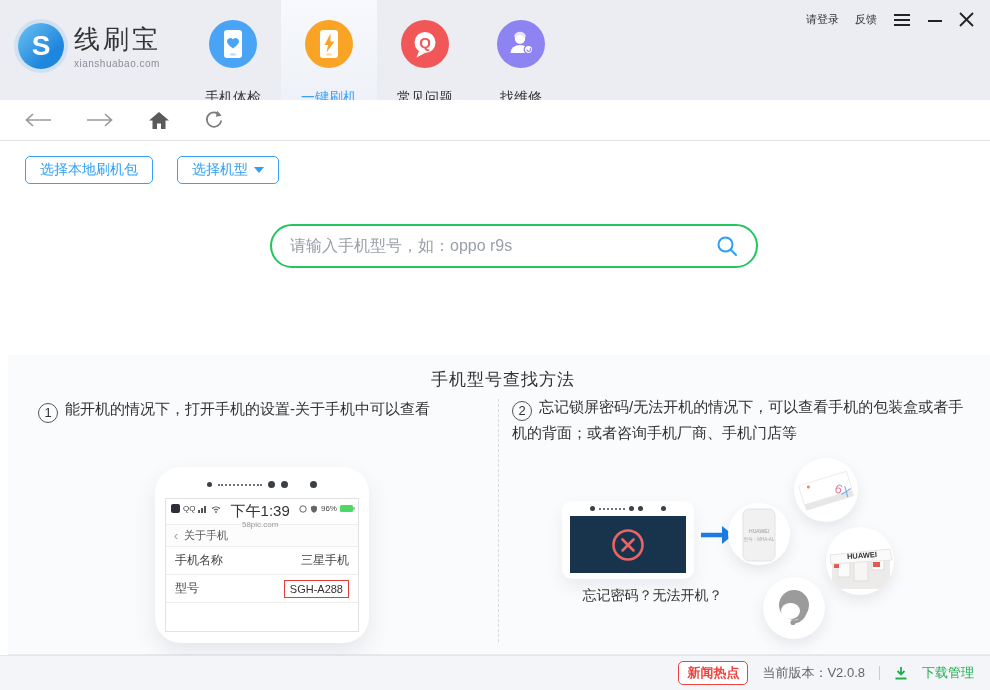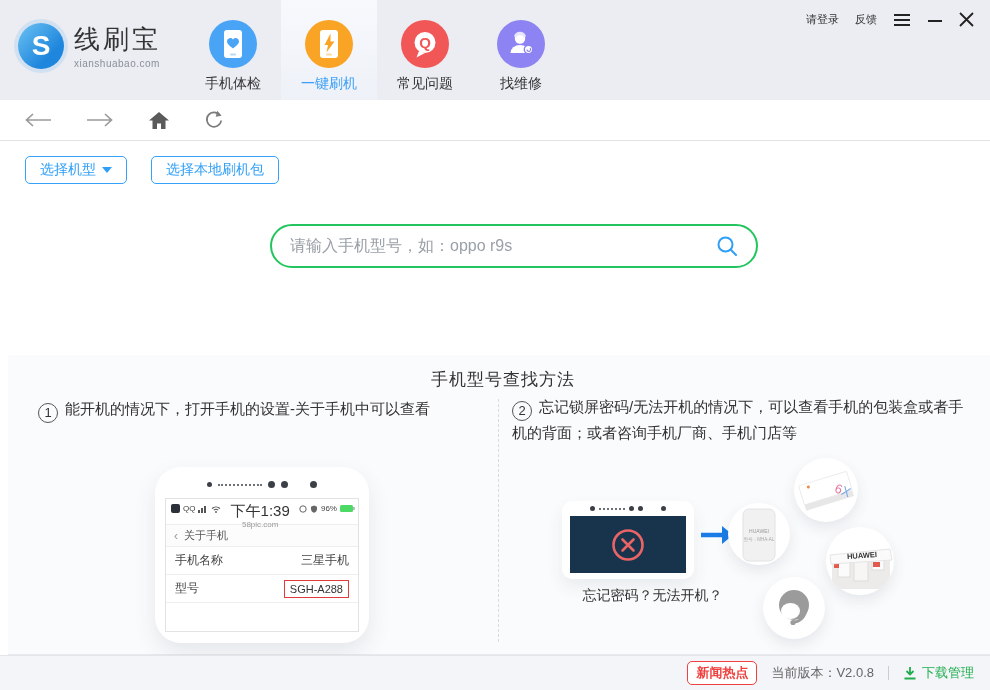--- a/index.html
+++ b/index.html
@@ -13,21 +13,21 @@
     color:#fff; font-weight:bold; font-size:28px; display:flex; align-items:center; justify-content:center;
     box-shadow:0 0 0 4px rgba(180,210,240,.45); }
   .logo-text { margin-left:10px; }
   .logo-title { font-size:26px; color:#333; letter-spacing:3px; }
   .logo-sub { font-size:10px; color:#8a8f99; letter-spacing:.5px; margin-top:1px; }
 
   .nav { position:absolute; left:185px; top:0; height:100px; display:flex; }
   .nav-item { width:96px; height:100px; padding-top:20px; text-align:center; cursor:pointer; }
   .nav-item.active { background:linear-gradient(180deg,#f7f9fd 0%,#eef1f7 100%); }
   .nav-circle { width:48px; height:48px; border-radius:50%; margin:0 auto; display:flex; align-items:center; justify-content:center; }
-  .nav-label { font-size:14px; color:#333; margin-top:7px; }
+  .nav-label { font-size:14px; color:#333; margin-top:21px; }
   .nav-item.active .nav-label { color:#3ba0f8; }
 
   .win-controls { position:absolute; right:16px; top:12px; display:flex; align-items:center; gap:16px; }
   .win-text { font-size:11px; color:#333; cursor:pointer; }
   .win-icon { cursor:pointer; display:flex; align-items:center; }
 
   
   .toolbar { position:absolute; top:100px; left:0; width:990px; height:41px; background:#fff; border-bottom:1px solid #e3e3e3;
     display:flex; align-items:center; padding-left:24px; gap:34px; }
   .tool-btn { cursor:pointer; display:flex; align-items:center; }
@@ -94,21 +94,21 @@
   .bubble-store { left:818px; top:172px; width:68px; height:68px; }
   .bubble-agent { left:755px; top:222px; width:62px; height:62px; }
 
   
   .footer { position:absolute; bottom:0; left:0; width:990px; height:35px; background:#f4f5f8; border-top:1px solid #e4e5e9;
     display:flex; align-items:center; justify-content:flex-end; gap:14px; padding-right:16px; }
   .news-badge { border:1px solid #f0413e; color:#f0413e; font-size:13px; font-weight:bold; border-radius:5px;
     padding:2px 8px; cursor:pointer; background:#fff; }
   .version { font-size:13px; color:#666; }
   .foot-div { width:1px; height:14px; background:#ccc; }
-  .download { display:flex; align-items:center; gap:5px; font-size:13px; color:#1fae4e; cursor:pointer; }
+  .download { display:flex; align-items:center; gap:14px; font-size:13px; color:#1fae4e; cursor:pointer; }
 </style>
 </head>
 <body>
 
 <div class="header">
   <div class="logo-area">
     <div class="logo-badge">S</div>
     <div class="logo-text">
       <div class="logo-title">线刷宝</div>
       <div class="logo-sub">xianshuabao.com</div>
@@ -200,25 +200,25 @@
   <span class="tool-btn">
     <svg width="20" height="20" viewBox="0 0 20 20">
         <path d="M15.8,5.2 A7.2,7.2 0 1 0 17.2,10.5" stroke="#7d7d7d" stroke-width="1.7" fill="none"></path>
         <polygon points="13.2,0.8 17.6,5.8 11.8,6.8" fill="#7d7d7d"></polygon>
       </svg>
   </span>
 </div>
 
 <div class="actions">
   <button class="outline-btn">
+    <span>选择本地刷机包</span>
+  </button>
+  <button class="outline-btn">
     <span>选择机型</span>
     <span class="caret"></span>
-  </button>
-  <button class="outline-btn">
-    <span>选择本地刷机包</span>
   </button>
 </div>
 
 <div class="search-wrap">
   <input class="search-input" type="text" placeholder="请输入手机型号，如：oppo r9s" style="">
   <span class="search-icon">
     <svg width="22" height="22" viewBox="0 0 22 22">
       <circle cx="9.5" cy="9.5" r="7" stroke="#2f9ff7" stroke-width="2" fill="none"></circle>
       <line x1="14.8" y1="14.8" x2="20" y2="20" stroke="#2f9ff7" stroke-width="2" stroke-linecap="round"></line>
     </svg>

